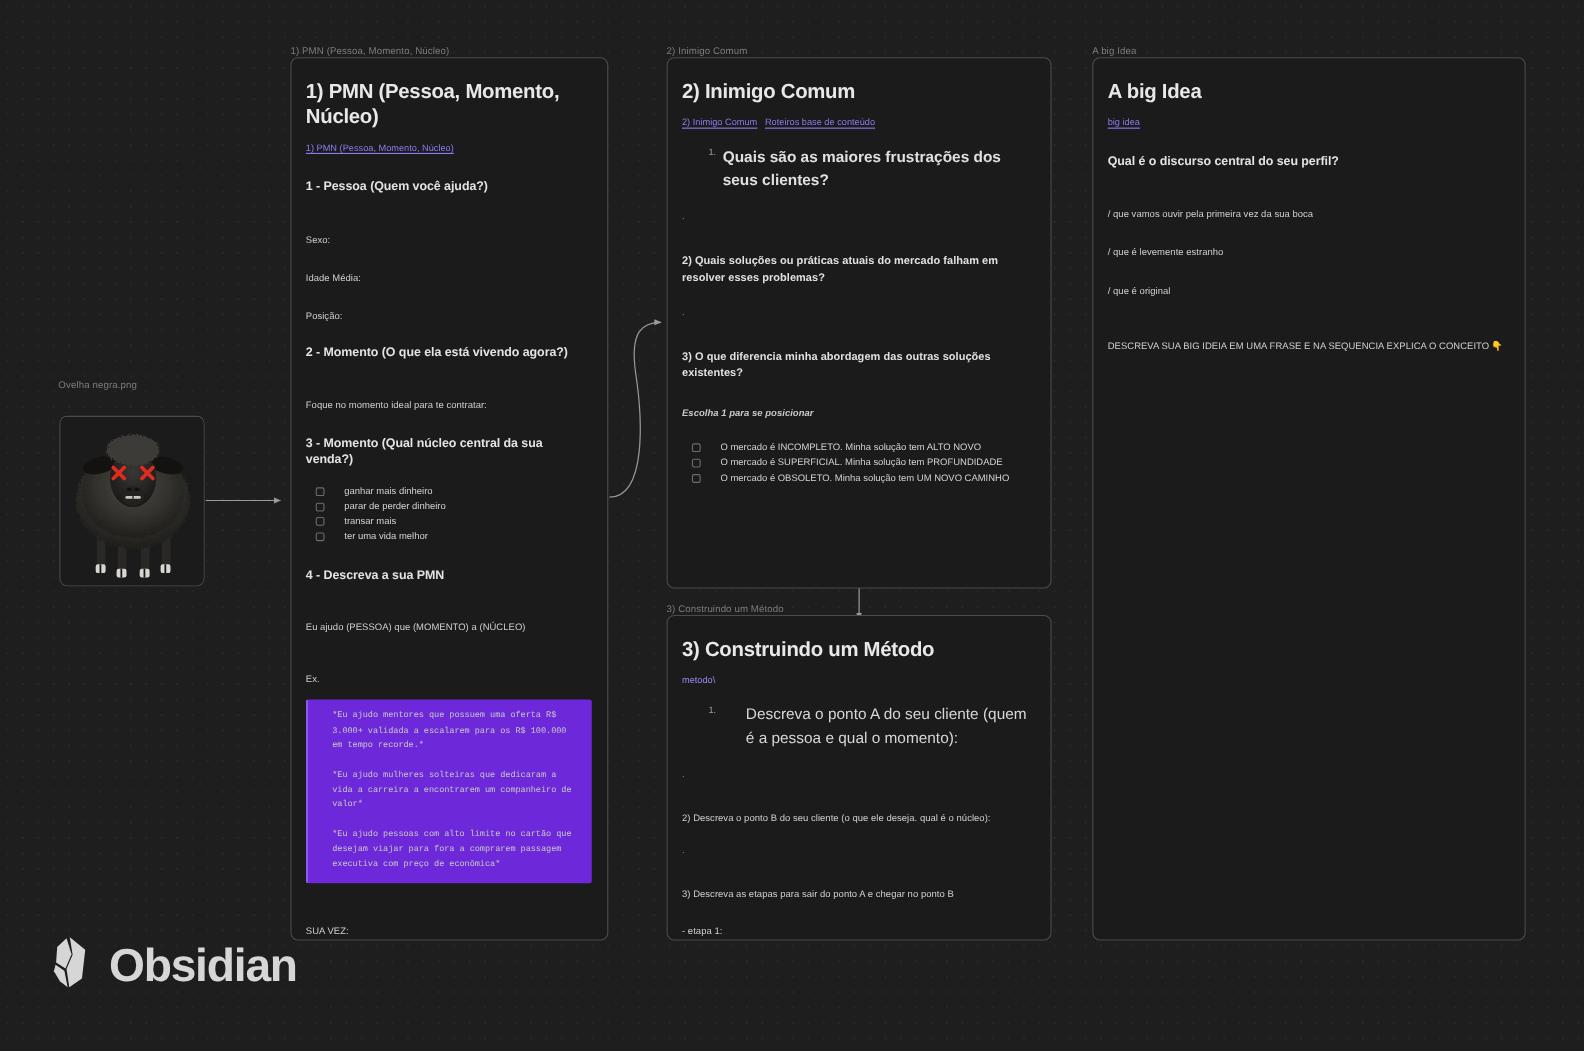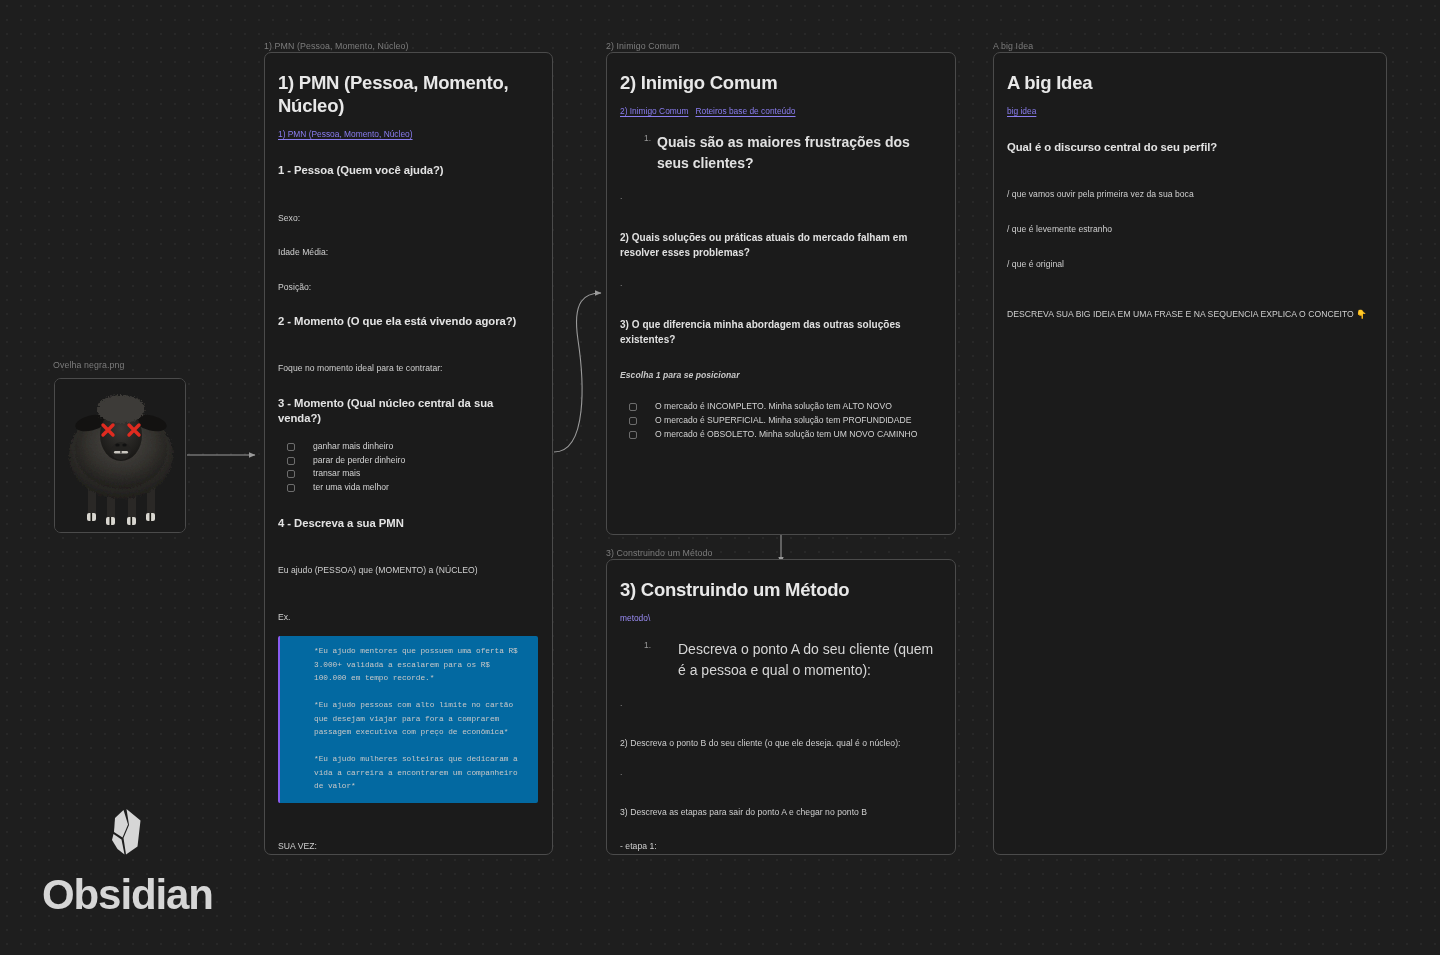--- a/index.html
+++ b/index.html
@@ -98,24 +98,24 @@
   .task .tlabel { font-size: 8.6px; color: #d2d2d2; line-height: 1.3; }
 
   
   .ol-item { display: flex; gap: 6px; margin-left: 24px; }
   .ol-num { font-size: 8.4px; color: #9b9b9b; line-height: 1.5; }
   .ol-txt { font-size: 14px; color: #e0e0e0; font-weight: 700; line-height: 1.5; }
   .ol-txt.reg { font-weight: 400; color: #d6d6d6; margin-left: 21px; }
 
   
   .quote {
-    background: #0369a1;
+    background: #6d28d9;
     border-left: 2.5px solid #8a5cf0;
     border-radius: 2px;
-    padding: 9px 12px 9px 34px;
+    padding: 9px 12px 9px 22px;
   }
   .quote p {
     font-family: "Liberation Mono", "DejaVu Sans Mono", monospace;
     font-size: 7.8px;
     color: #c8c8c8;
     line-height: 1.75;
     letter-spacing: -.05px;
   }
   .quote p + p { margin-top: 13px; }
 
@@ -125,22 +125,22 @@
     border: 1px solid #4b4b4b;
     border-radius: 7px;
     background: #1b1b1b;
     overflow: hidden;
   }
   .sheep-wrap { position: absolute; inset: 0; }
 
   
   #wordmark {
     position: absolute;
-    left: 42px; bottom: 39px;
-    display: flex; align-items: center; gap: 13px; flex-direction: column;
+    left: 42px; bottom: 50px;
+    display: flex; align-items: center; gap: 13px;
   }
   #wordmark .wm-text {
     font-size: 42px;
     font-weight: 700;
     color: #d6d6d6;
     letter-spacing: -1.1px;
     line-height: 1;
   }
 </style>
 </head>
@@ -155,21 +155,21 @@
       </marker>
     </defs>
 
     <path d="M187,455 L255,455" fill="none" stroke="#9a9a9a" stroke-width="1.1" marker-end="url(#arw)"></path>
 
     <path d="M554,452 C588,452 584,380 578,340 C572,300 585,293 601,293" fill="none" stroke="#9a9a9a" stroke-width="1.1" marker-end="url(#arw)"></path>
 
     <path d="M781,534 L781,563" fill="none" stroke="#9a9a9a" stroke-width="1.1" marker-end="url(#arw)"></path>
   </svg>
 
-  <div class="node-label" style="left:53px; top:360px;">Ovelha negra.png</div>
+  <div class="node-label" style="left:53px; top:345px;">Ovelha negra.png</div>
 
   <div class="img-node" style="left:54px; top:378px; width:132px; height:155px;">
     <div class="sheep-wrap">
       <svg viewBox="0 0 132 155" width="132" height="155" preserveAspectRatio="xMidYMid slice">
         <defs>
           <radialGradient id="woolg" cx="50%" cy="40%" r="62%">
             <stop offset="0%" stop-color="#4a4845"></stop>
             <stop offset="55%" stop-color="#35332f"></stop>
             <stop offset="100%" stop-color="#1d1c1a"></stop>
           </radialGradient>
@@ -274,22 +274,22 @@
       <div class="s20"></div>
       <div class="h2">4 - Descreva a sua PMN</div>
       <div class="s12"></div>
       <div class="p">Eu ajudo (PESSOA) que (MOMENTO) a (NÚCLEO)</div>
       <div class="s12"></div>
       <div class="p">Ex.</div>
       <div class="s12"></div>
 
       <div class="quote">
         <p>*Eu ajudo mentores que possuem uma oferta R$ 3.000+ validada a escalarem para os R$ 100.000 em tempo recorde.*</p>
+        <p>*Eu ajudo mulheres solteiras que dedicaram a vida a carreira a encontrarem um companheiro de valor*</p>
         <p>*Eu ajudo pessoas com alto limite no cartão que desejam viajar para fora a comprarem passagem executiva com preço de econômica*</p>
-        <p>*Eu ajudo mulheres solteiras que dedicaram a vida a carreira a encontrarem um companheiro de valor*</p>
       </div>
 
       <div class="s16"></div>
       <div class="p">SUA VEZ:</div>
     </div>
   </div>
 
   <div class="node-label" style="left:606px; top:41px;">2) Inimigo Comum</div>
 
   <div class="card" style="left:606px; top:52px; width:350px; height:483px;">

